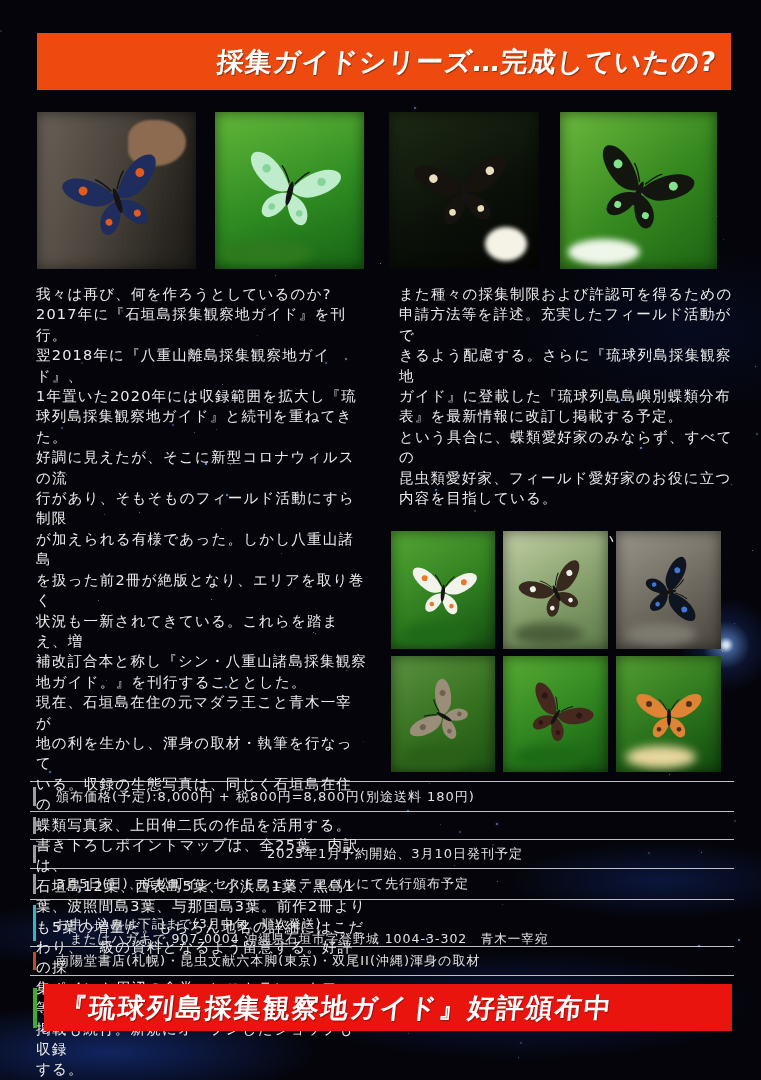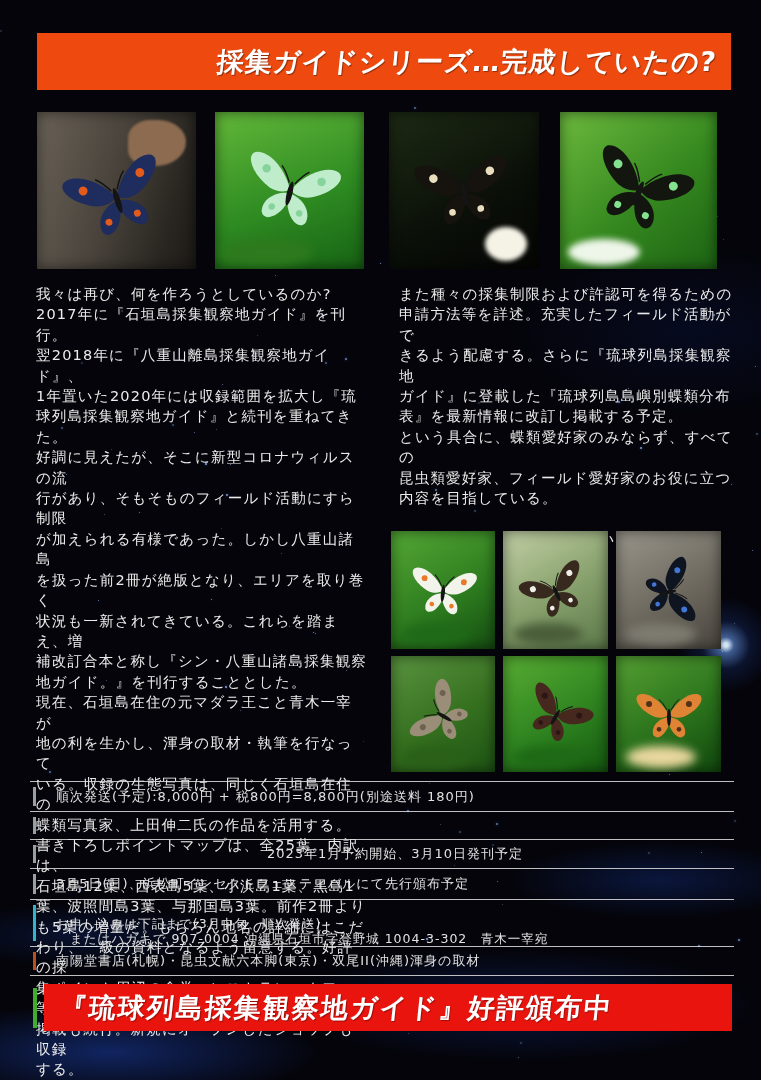--- a/index.html
+++ b/index.html
@@ -402,21 +402,21 @@
       <circle cx="45" cy="80" r="3.5" fill="#533018"></circle>
       <circle cx="75" cy="80" r="3.5" fill="#533018"></circle>
       <ellipse cx="60" cy="62" rx="3" ry="13" fill="#141414"></ellipse>
       <path d="M57 51 Q51 40 45 35 M63 51 Q69 40 75 35" stroke="#141414" stroke-width="1.5" fill="none"></path>
     </svg>
   </div>
 
   <div class="layer info">
     <div class="irow irow-1">
       <div class="bar" style="background:#9aa0a0"></div>
-      <span>順次発送(予定):8,000円 + 税800円=8,800円(別途送料 180円)</span>
+      <span>頒布価格(予定):8,000円 + 税800円=8,800円(別途送料 180円)</span>
     </div>
     <div class="irow irow-2">
       <div class="bar" style="background:#9aa0a0"></div>
     </div>
     <div class="irow irow-3">
       <div class="bar" style="background:#9aa0a0"></div>
       <span>2023年1月予約開始、3月10日発刊予定</span>
     </div>
     <div class="irow irow-4">
       <div class="bar" style="background:#9aa0a0"></div>

